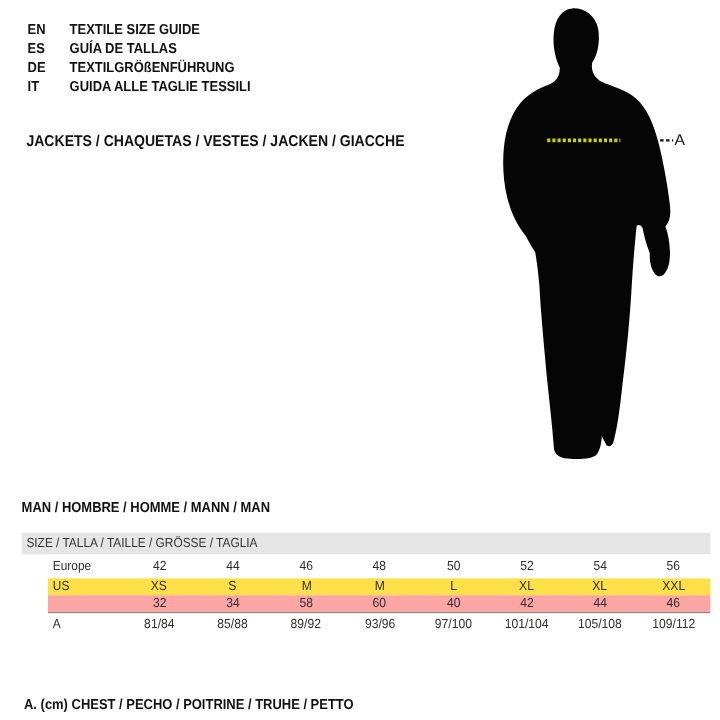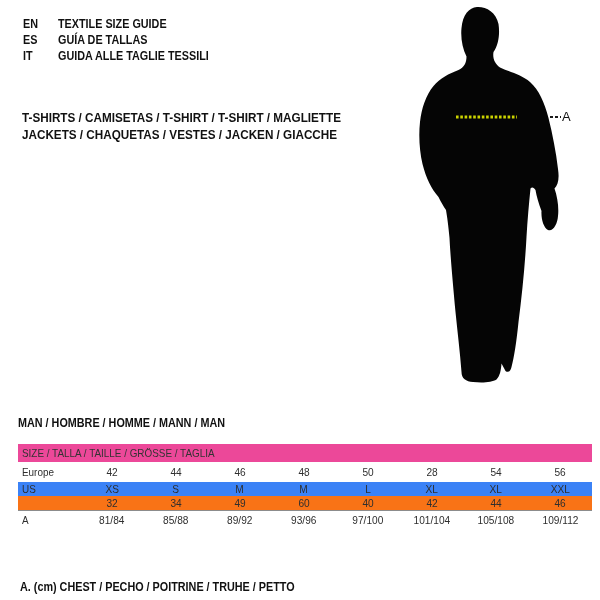--- a/index.html
+++ b/index.html
@@ -22,52 +22,55 @@
 
   
   .fig-svg{left:0;top:0;pointer-events:none;}
   .a-label{left:562px;top:110px;font-size:13px;font-weight:500;line-height:14px;}
 
   
   .section-title{left:18px;top:416px;font-size:12px;font-weight:700;line-height:14px;text-align:right;}
 
   
   .size-table{left:18px;top:444px;width:574px;font-size:11px;color:#2e2e2e;}
-  .thead{height:18px;line-height:18px;background:#ec4899;color:#333;padding-left:4px;}
-  .trow{display:grid;grid-template-columns:62px repeat(8,1fr);align-items:center;}
+  .thead{height:18px;line-height:18px;background:#e5e5e5;color:#333;padding-left:4px;}
+  .trow{display:grid;grid-template-columns:62px repeat(8,1fr);align-items:center;margin-left:22px;}
   .trow .cell{text-align:center;}
   .trow .lbl{text-align:left;padding-left:4px;}
   .r-europe{height:20px;background:#ffffff;}
-  .r-us{height:14px;background:#3b82f6;}
-  .r-num{height:14px;background:#f97316;}
+  .r-us{height:14px;background:#fde047;}
+  .r-num{height:14px;background:#fca5a5;}
   .r-a{height:17px;background:#ffffff;border-top:1px solid #8c8c8c;}
 
   
   .footnote{left:20px;top:580px;font-size:12px;font-weight:700;line-height:14px;}
 </style>
 </head>
 <body>
 
 <div class="abs lang-block">
   <div class="lang-row">
     <span class="lang-code"><span class="cond">EN</span></span>
     <span class="cond">TEXTILE SIZE GUIDE</span>
   </div>
   <div class="lang-row">
     <span class="lang-code"><span class="cond">ES</span></span>
     <span class="cond">GUÍA DE TALLAS</span>
   </div>
   <div class="lang-row">
+    <span class="lang-code"><span class="cond">DE</span></span>
+    <span class="cond">TEXTILGRÖßENFÜHRUNG</span>
+  </div>
+  <div class="lang-row">
     <span class="lang-code"><span class="cond">IT</span></span>
     <span class="cond">GUIDA ALLE TAGLIE TESSILI</span>
   </div>
 </div>
 
 <div class="abs cat-block">
-  <div class="cat-line"><span class="cond">T-SHIRTS / CAMISETAS / T-SHIRT / T-SHIRT / MAGLIETTE</span></div>
   <div class="cat-line"><span class="cond">JACKETS / CHAQUETAS / VESTES / JACKEN / GIACCHE</span></div>
 </div>
 
 <svg class="abs fig-svg" width="600" height="600" viewBox="0 0 600 600">
   <path d="M 477 7
            C 486 6.5 496 12 498.5 24
            C 500 34 498.5 45 493.5 52
            C 492.5 58.5 494.5 63.5 500 67.5
            C 511 72.5 522 75 530 82
            C 539 90 544.5 102.5 548.5 118
@@ -109,42 +112,42 @@
     <span class="cond">SIZE / TALLA / TAILLE / GRÖSSE / TAGLIA</span>
   </div>
 
   <div class="trow r-europe">
     <span class="lbl"><span class="cond">Europe</span></span>
     <span class="cell"><span class="condc">42</span></span>
     <span class="cell"><span class="condc">44</span></span>
     <span class="cell"><span class="condc">46</span></span>
     <span class="cell"><span class="condc">48</span></span>
     <span class="cell"><span class="condc">50</span></span>
-    <span class="cell"><span class="condc">28</span></span>
+    <span class="cell"><span class="condc">52</span></span>
     <span class="cell"><span class="condc">54</span></span>
     <span class="cell"><span class="condc">56</span></span>
   </div>
 
   <div class="trow r-us">
     <span class="lbl"><span class="cond">US</span></span>
     <span class="cell"><span class="condc">XS</span></span>
     <span class="cell"><span class="condc">S</span></span>
     <span class="cell"><span class="condc">M</span></span>
     <span class="cell"><span class="condc">M</span></span>
     <span class="cell"><span class="condc">L</span></span>
     <span class="cell"><span class="condc">XL</span></span>
     <span class="cell"><span class="condc">XL</span></span>
     <span class="cell"><span class="condc">XXL</span></span>
   </div>
 
   <div class="trow r-num">
     <span class="lbl"><span class="cond"></span></span>
     <span class="cell"><span class="condc">32</span></span>
     <span class="cell"><span class="condc">34</span></span>
-    <span class="cell"><span class="condc">49</span></span>
+    <span class="cell"><span class="condc">58</span></span>
     <span class="cell"><span class="condc">60</span></span>
     <span class="cell"><span class="condc">40</span></span>
     <span class="cell"><span class="condc">42</span></span>
     <span class="cell"><span class="condc">44</span></span>
     <span class="cell"><span class="condc">46</span></span>
   </div>
 
   <div class="trow r-a">
     <span class="lbl"><span class="cond">A</span></span>
     <span class="cell"><span class="condc">81/84</span></span>

